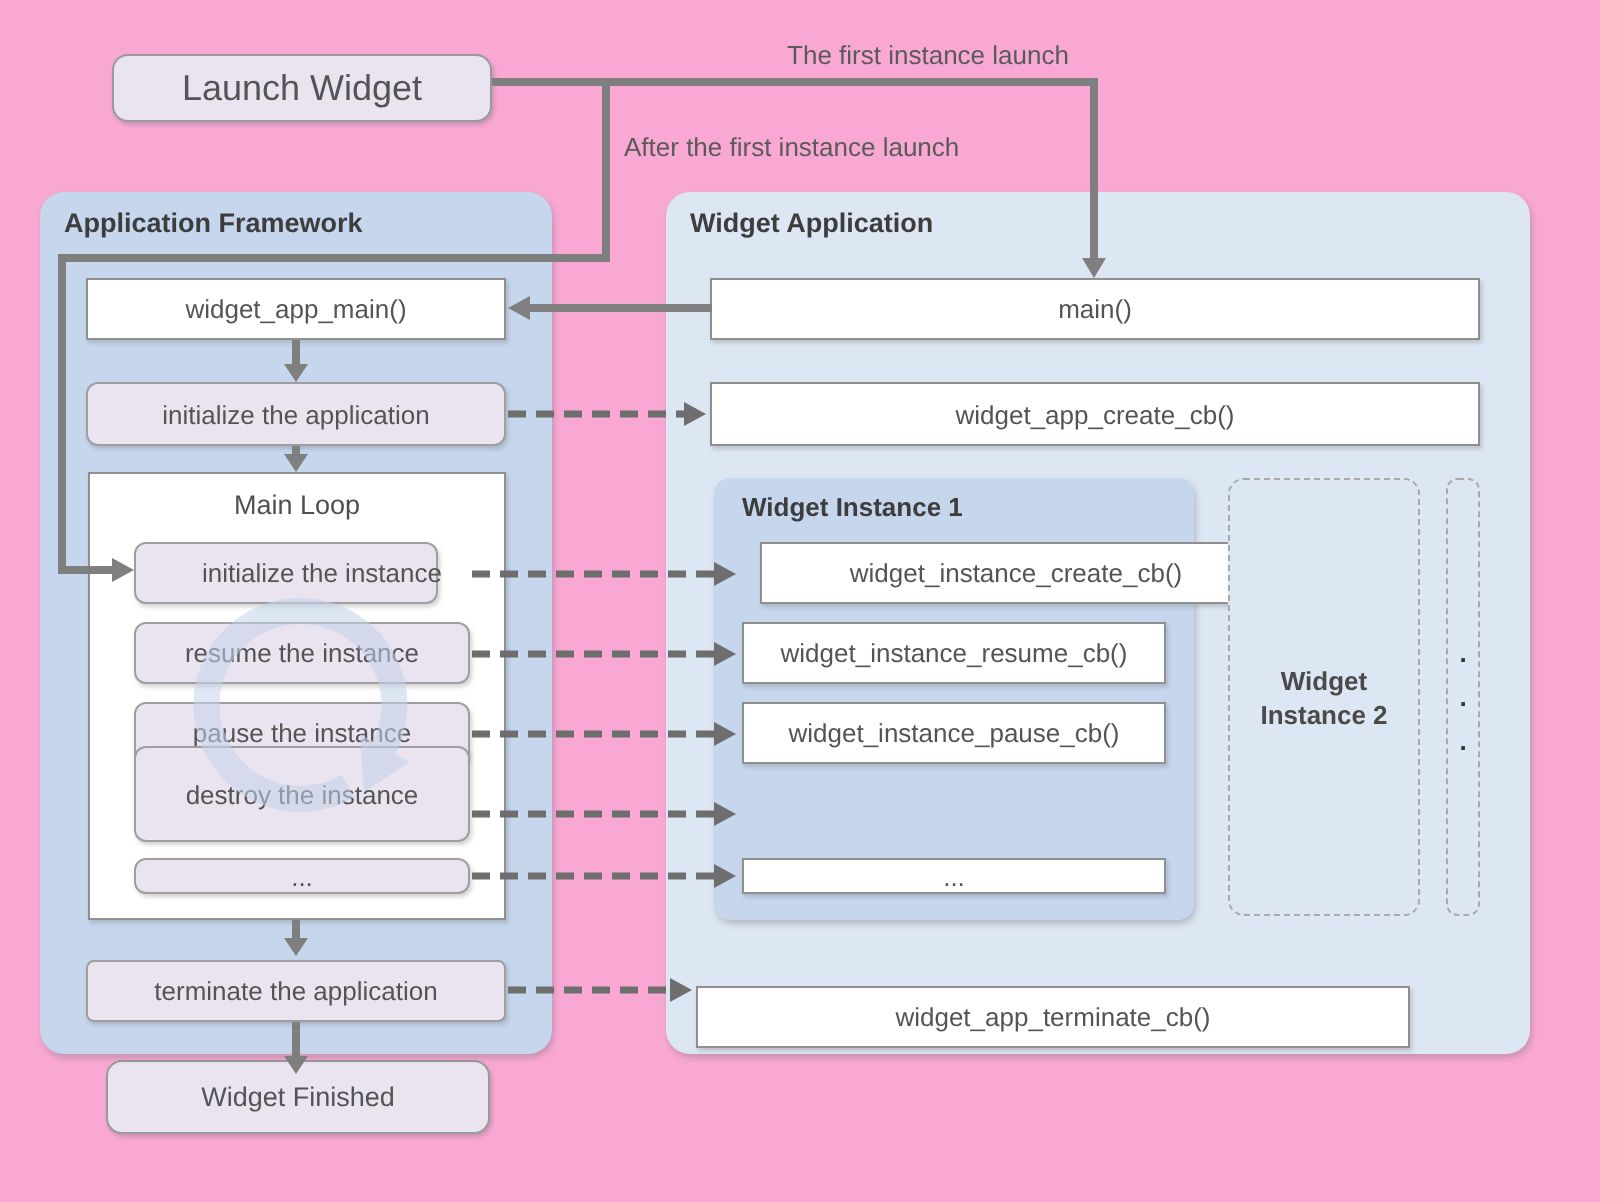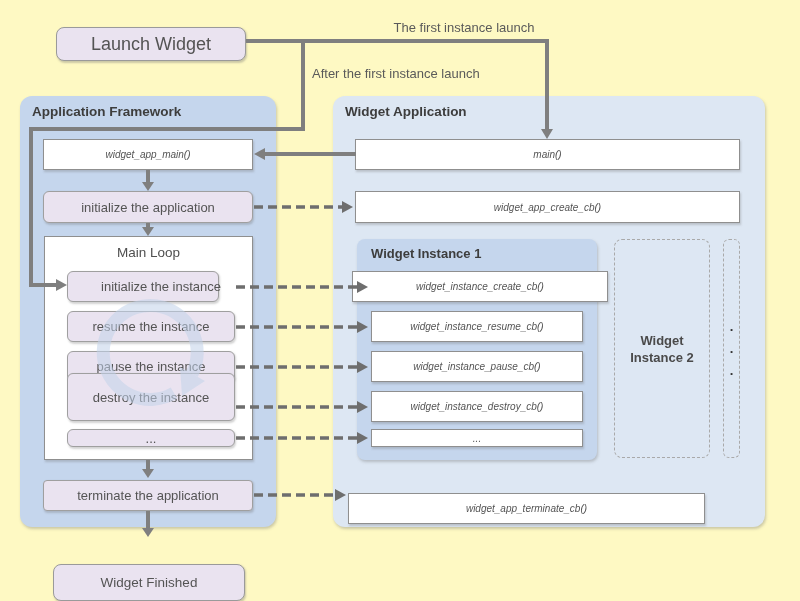--- a/index.html
+++ b/index.html
@@ -8,42 +8,42 @@
     --lavender:#eae3f0;
     --line-gray:#7f7f7f;
     --dash-gray:#6e6e6e;
     --border-gray:#8f8f8f;
     --text-dark:#3d3d3d;
     --text-body:#545454;
     --watermark-blue:#c3d3ea;
   }
   html,body{margin:0;padding:0;background:#fff;}
   .canvas{
-    position:relative;width:800px;height:601px;background:#fef9c3;overflow:hidden;
+    position:relative;width:800px;height:601px;background:#f9a8d4;overflow:hidden;
     font-family:"Liberation Sans","DejaVu Sans",sans-serif;color:var(--text-body);
   }
   .abs{position:absolute;box-sizing:border-box;}
   .label{font-size:13px;color:#5a5a5a;white-space:nowrap;}
   .panel{
     border-radius:12px;background:var(--panel-blue);
     box-shadow:1px 2px 3px rgba(110,110,110,.35);
   }
   .panel.light{background:var(--panel-blue-light);}
   .panel-title{font-size:13.5px;font-weight:bold;color:var(--text-dark);white-space:nowrap;}
   .node{
     display:flex;align-items:center;justify-content:center;text-align:center;
     font-size:13px;color:var(--text-body);
     background:var(--lavender);border:1px solid #9a9a9a;border-radius:8px;
     box-shadow:1px 1.5px 2px rgba(110,110,110,.35);white-space:nowrap;
   }
   .whitebox{
     display:flex;align-items:center;justify-content:center;text-align:center;
-    font-size:10px;color:var(--text-body);
+    font-size:13px;color:var(--text-body);
     background:#ffffff;border:1px solid var(--border-gray);
-    box-shadow:1px 1.5px 2px rgba(110,110,110,.3);white-space:nowrap;font-style:italic;
+    box-shadow:1px 1.5px 2px rgba(110,110,110,.3);white-space:nowrap;
   }
   .lavbox{
     display:flex;align-items:center;justify-content:center;text-align:center;
     font-size:13px;color:var(--text-body);
     background:var(--lavender);border:1px solid #9f9f9f;border-radius:6px;
     box-shadow:1px 1.5px 2px rgba(110,110,110,.3);white-space:nowrap;
   }
   .dashedbox{
     background:var(--panel-blue-light);
     border:1px dashed #a9a9a9;border-radius:8px;
@@ -60,21 +60,21 @@
 </style>
 </head>
 <body>
 
 <div class="canvas">
 
   <div class="abs label" style="left:378px;top:20px;width:172px;text-align:center;">The first instance launch</div>
   <div class="abs label" style="left:312px;top:66px;">After the first instance launch</div>
 
   <div class="abs node" style="left:56px;top:27px;width:190px;height:34px;font-size:18px;">Launch Widget</div>
-  <div class="abs node" style="left:53px;top:564px;width:192px;height:37px;font-size:13.5px;">Widget Finished</div>
+  <div class="abs node" style="left:53px;top:530px;width:192px;height:37px;font-size:13.5px;">Widget Finished</div>
 
   <div class="abs panel" style="left:20px;top:96px;width:256px;height:431px;"></div>
   <div class="abs panel-title" style="left:32px;top:104px;">Application Framework</div>
 
   <div class="abs whitebox" style="left:43px;top:139px;width:210px;height:31px;">widget_app_main()</div>
   <div class="abs lavbox" style="left:43px;top:191px;width:210px;height:32px;">initialize the application</div>
 
   <div class="abs whitebox" style="left:44px;top:236px;width:209px;height:224px;"></div>
   <div class="abs" style="left:44px;top:245px;width:209px;text-align:center;font-size:13.5px;color:#4f4f4f;">Main Loop</div>
 
@@ -88,24 +88,23 @@
 
   <div class="abs panel light" style="left:333px;top:96px;width:432px;height:431px;"></div>
   <div class="abs panel-title" style="left:345px;top:104px;">Widget Application</div>
 
   <div class="abs whitebox" style="left:355px;top:191px;width:385px;height:32px;">widget_app_create_cb()</div>
   <div class="abs whitebox" style="left:355px;top:139px;width:385px;height:31px;">main()</div>
 
   <div class="abs panel" style="left:357px;top:239px;width:240px;height:221px;border-radius:8px;"></div>
   <div class="abs panel-title" style="left:371px;top:246px;font-size:13px;">Widget Instance 1</div>
 
-  <div class="abs whitebox" style="left:352px;top:271px;width:256px;height:31px;">widget_instance_create_cb()</div>
+  <div class="abs whitebox" style="left:380px;top:271px;width:256px;height:31px;">widget_instance_create_cb()</div>
   <div class="abs whitebox" style="left:371px;top:311px;width:212px;height:31px;">widget_instance_resume_cb()</div>
   <div class="abs whitebox" style="left:371px;top:351px;width:212px;height:31px;">widget_instance_pause_cb()</div>
-  <div class="abs whitebox" style="left:371px;top:391px;width:212px;height:31px;">widget_instance_destroy_cb()</div>
   <div class="abs whitebox" style="left:371px;top:429px;width:212px;height:18px;">...</div>
 
   <div class="abs dashedbox" style="left:614px;top:239px;width:96px;height:219px;">
     <div class="instance2-label">
       <span>Widget</span>
       <span>Instance 2</span>
     </div>
   </div>
 
   <div class="abs dashedbox" style="left:723px;top:239px;width:17px;height:219px;border-radius:6px;">

